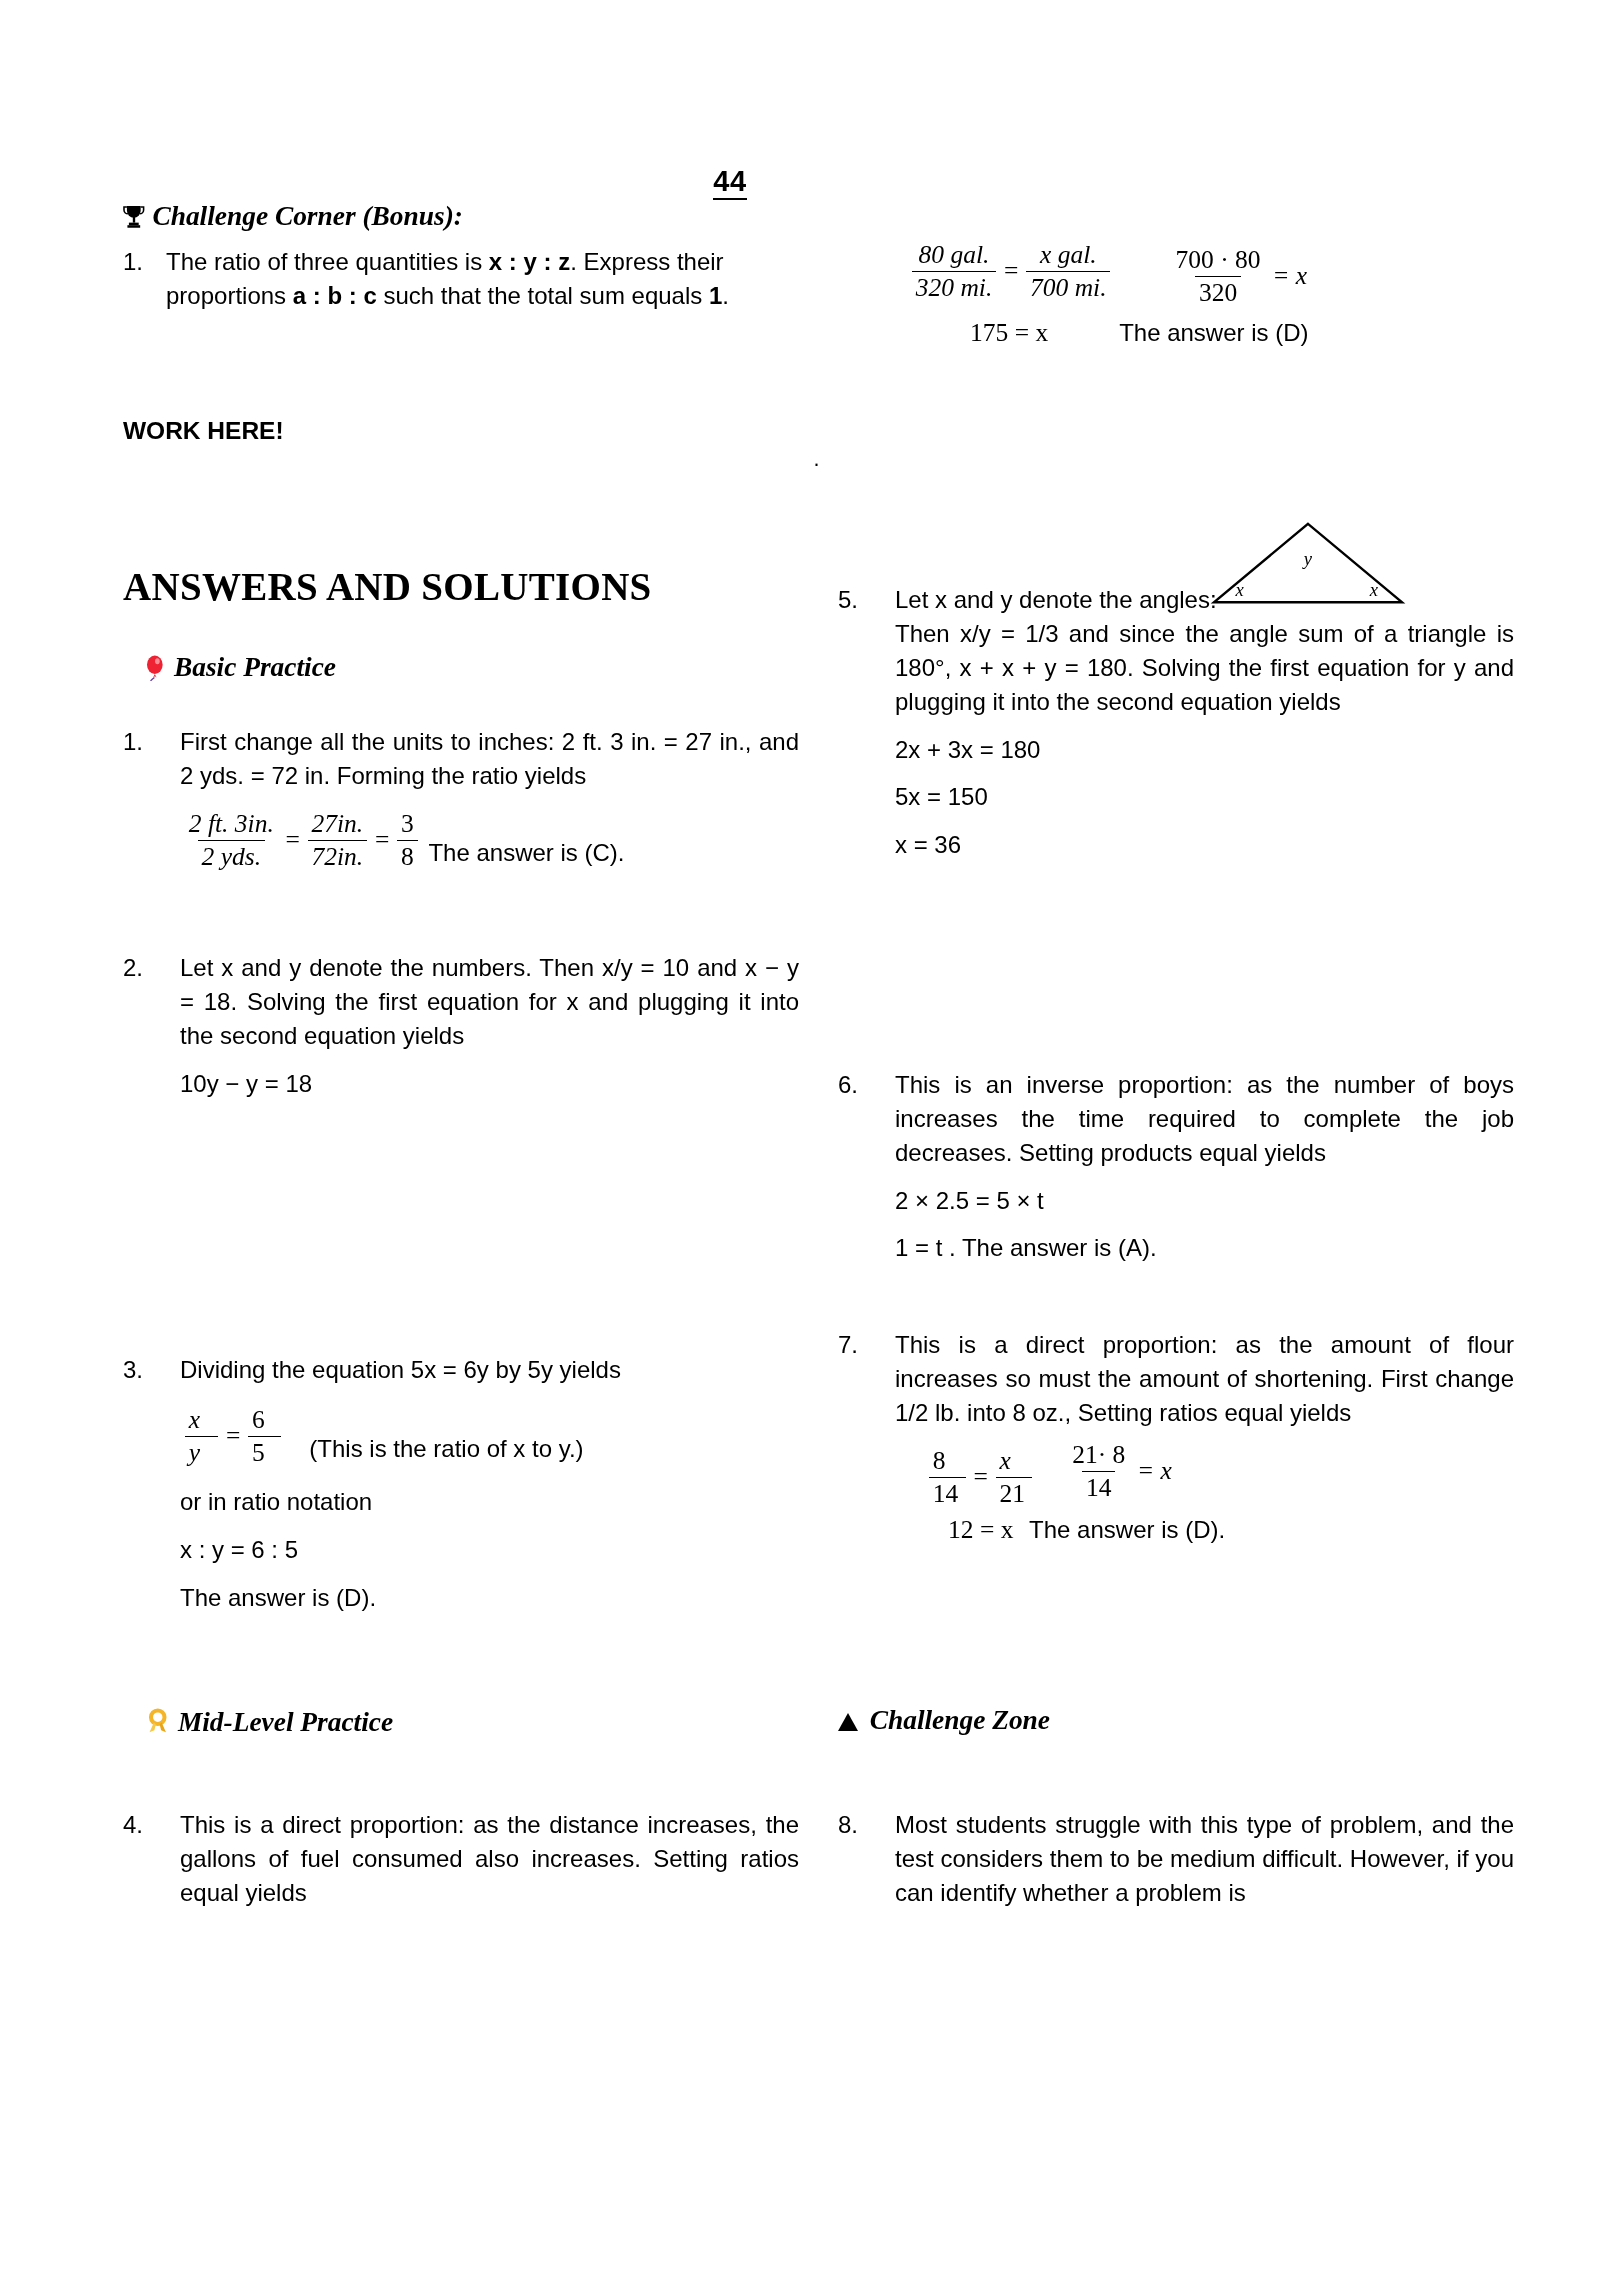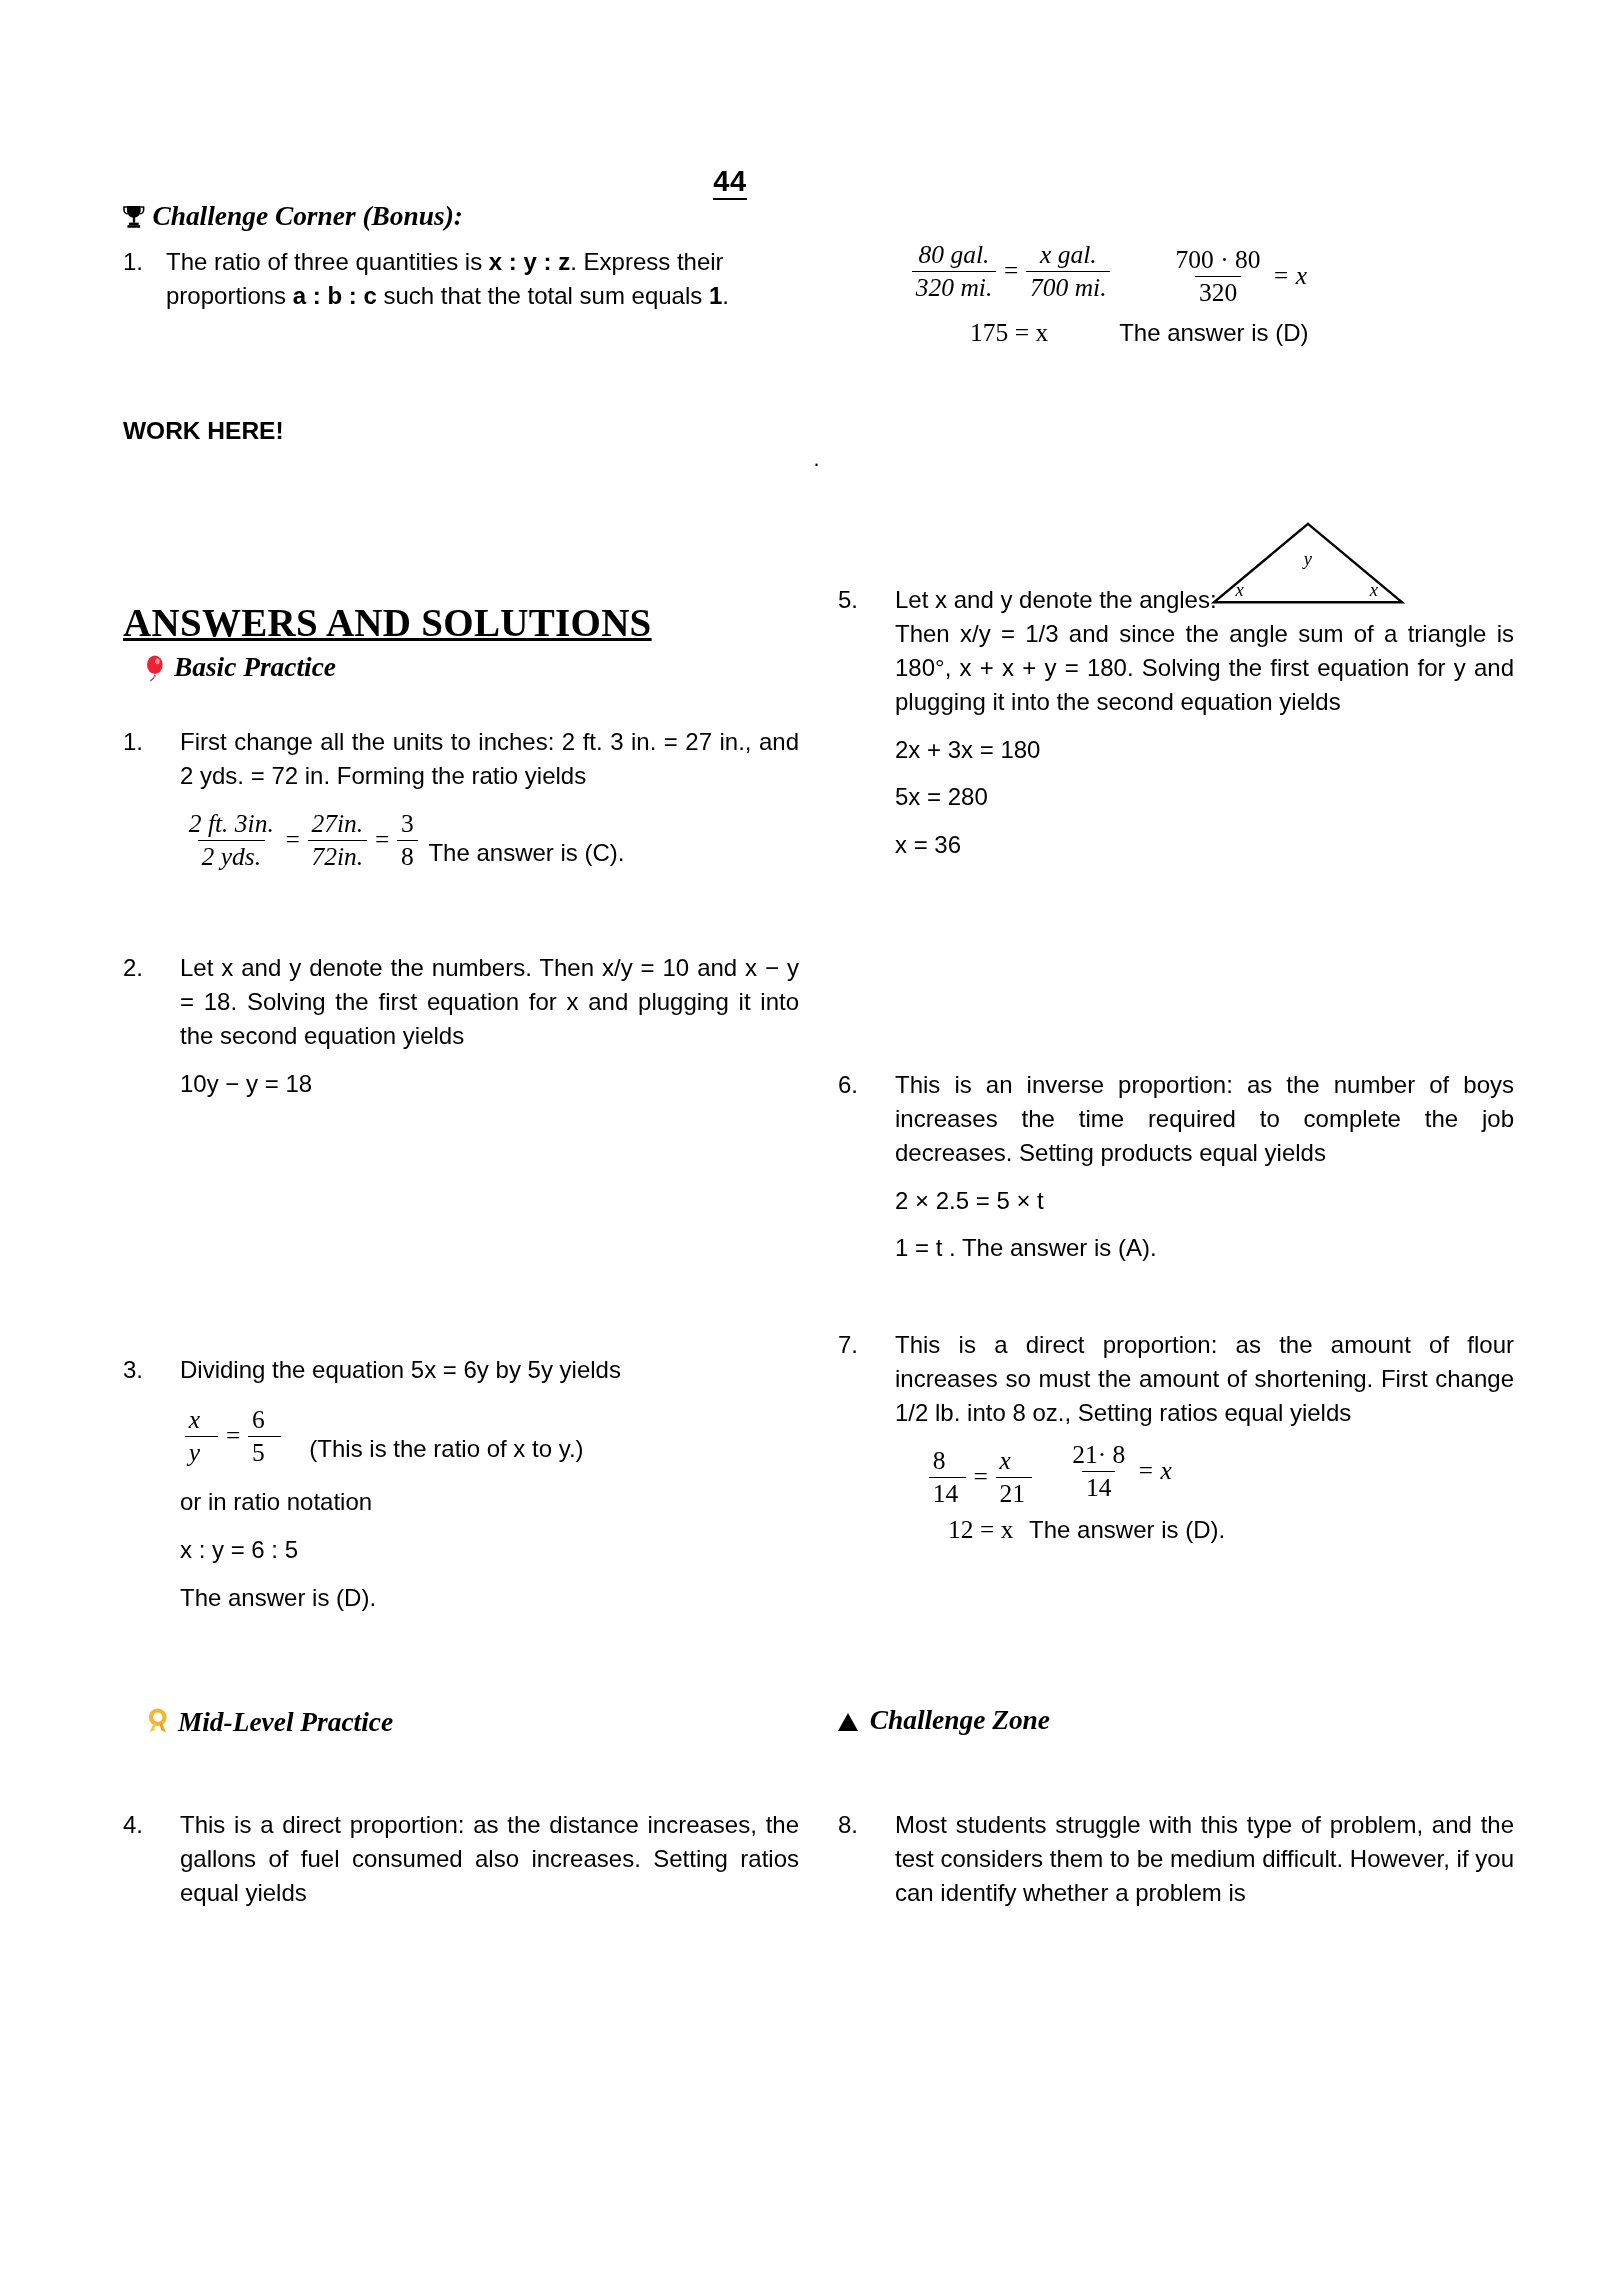--- a/index.html
+++ b/index.html
@@ -198,21 +198,21 @@
 
     <div class="item body-text" style="position:absolute; top:245px; left:0; width:647px;">
       <div class="num" style="width:43px; flex:0 0 43px;">1.</div>
       <div class="body">
         <span>The ratio of three quantities is </span><b>x : y : z</b><span>. Express their proportions </span><b>a : b : c</b><span> such that the total sum equals </span><b>1</b><span>.</span>
       </div>
     </div>
 
     <div class="work-here" style="position:absolute; top:417px; left:0;">WORK HERE!</div>
 
-    <div class="big-heading" style="position:absolute; top:600px; left:0;text-decoration:underline;">ANSWERS AND SOLUTIONS</div>
+    <div class="big-heading" style="position:absolute; top:564px; left:0;">ANSWERS AND SOLUTIONS</div>
 
     <div class="icon-heading" style="position:absolute; top:652px; left:21.6px;">
       <span class="ico">
         <svg width="21.6" height="27.4" viewBox="0 0 22 28">
           <ellipse cx="10" cy="11" rx="8" ry="9.5" fill="#ee2233"></ellipse>
           <ellipse cx="12.6" cy="7.4" rx="2.4" ry="3" fill="#f9a0a8" opacity="0.85"></ellipse>
           <path d="M10 20.5 l-1.6 3.2 l1.8 -0.9 l1.6 1.2 z" fill="#ee2233"></path>
           <path d="M9.6 24 q-2.5 2 -4 3.5" stroke="#6a3fa0" stroke-width="1.4" fill="none"></path>
         </svg>
       </span>
@@ -326,21 +326,21 @@
     </div>
 
     <div style="position:absolute; top:446px; left:-24.5px; font-size:21.6px;">.</div>
 
     <div class="item" style="position:absolute; top:583px; left:0; width:676px;">
       <div class="num">5.</div>
       <div class="body">
         <div class="body-text">Let x and y denote the angles:</div>
         <div class="body-text just">Then x/y = 1/3 and since the angle sum of a triangle is 180°, x + x + y = 180.  Solving the first equation for y and plugging it into the second equation yields</div>
         <div class="body-text sub">2x + 3x = 180</div>
-        <div class="body-text sub">5x = 280</div>
+        <div class="body-text sub">5x = 150</div>
         <div class="body-text sub">x = 36</div>
       </div>
     </div>
 
     <div class="item" style="position:absolute; top:1068px; left:0; width:676px;">
       <div class="num">6.</div>
       <div class="body">
         <div class="body-text just">This is an inverse proportion: as the number of boys increases the time required to complete the job decreases.  Setting products equal yields</div>
         <div class="body-text sub">2 × 2.5 = 5 × t</div>
         <div class="body-text sub">1 = t . The answer is (A).</div>

